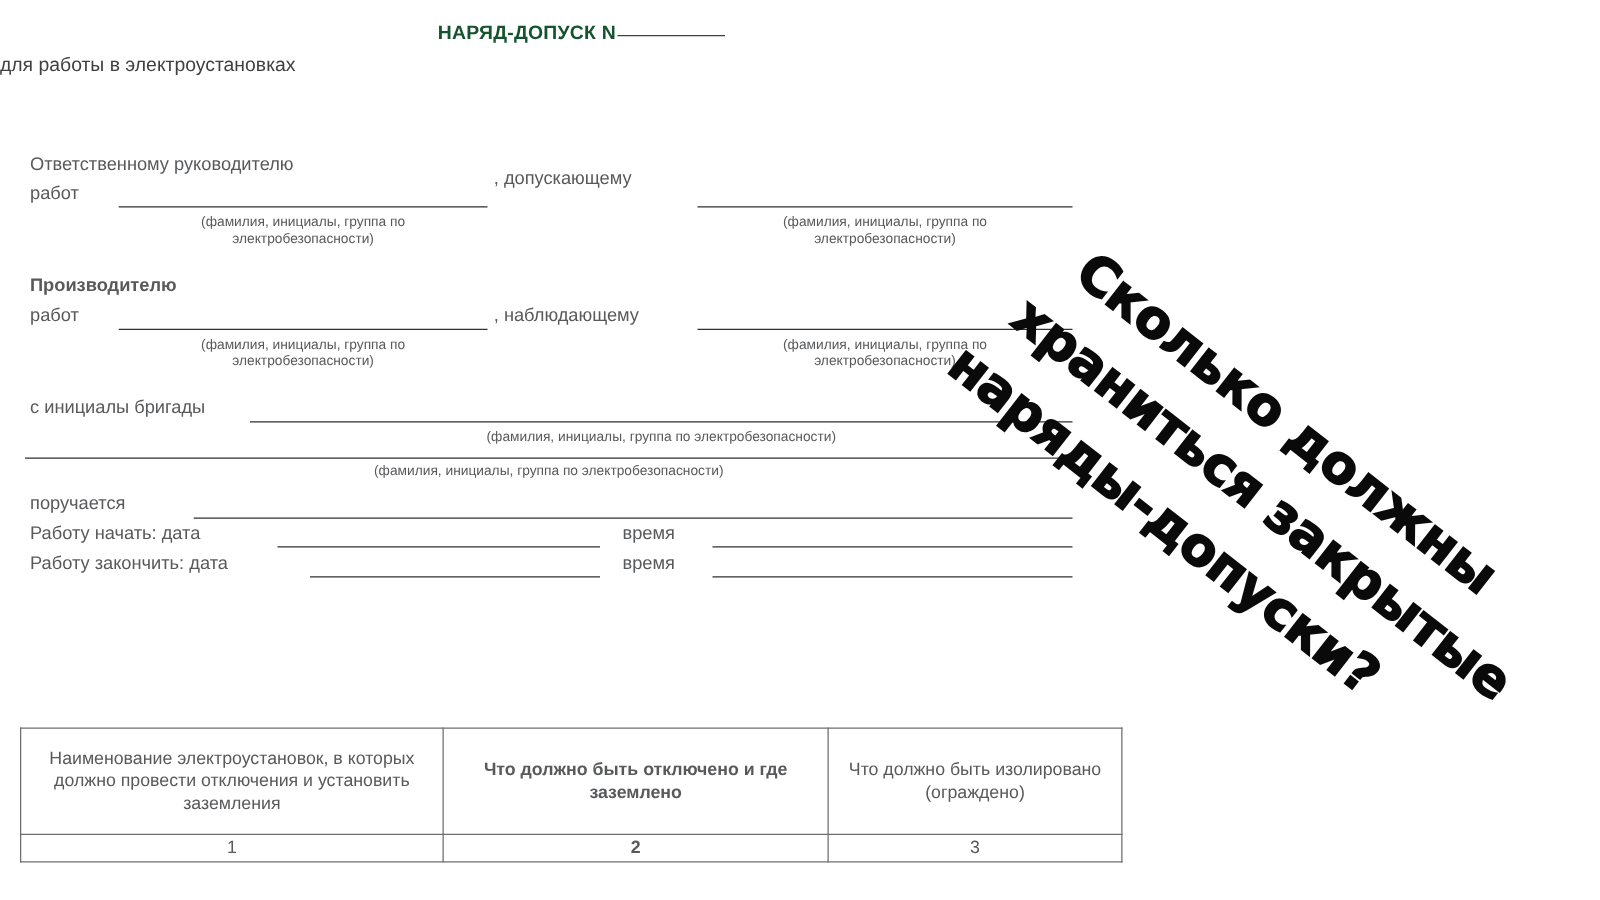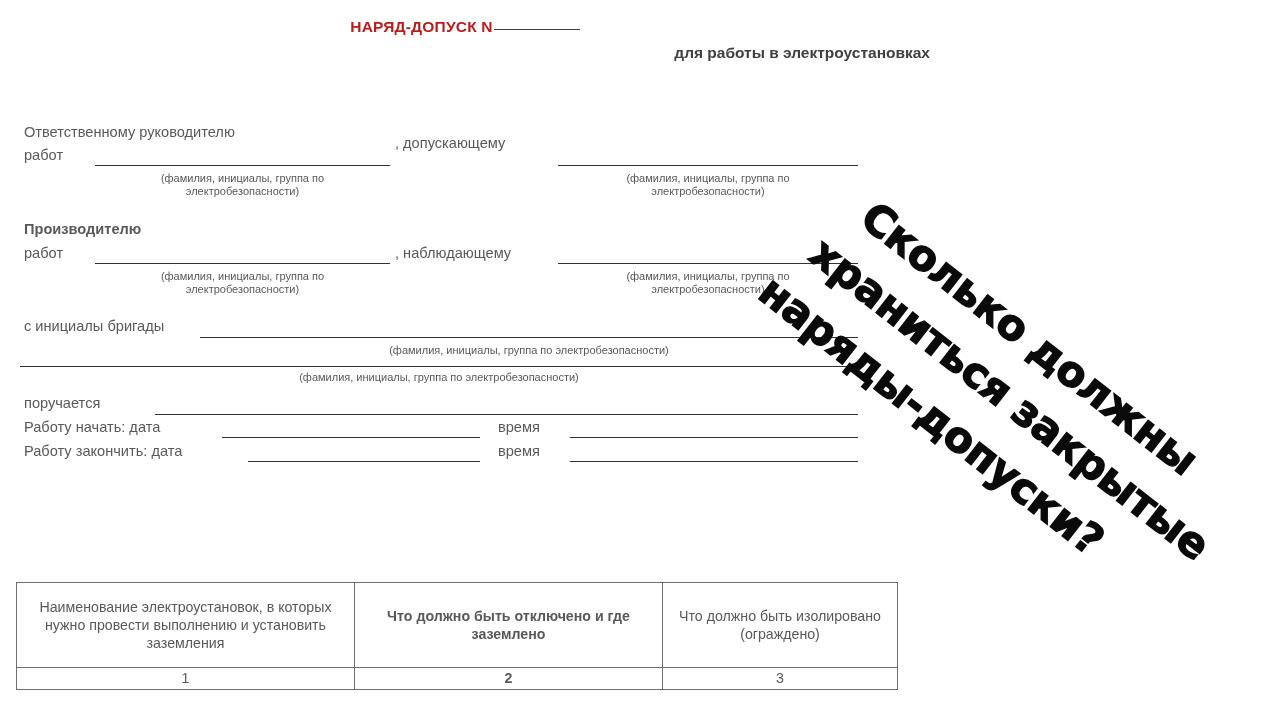--- a/index.html
+++ b/index.html
@@ -25,38 +25,38 @@
 
   
   .doc-title {
     position: absolute;
     left: 0;
     top: 18px;
     width: 930px;
     text-align: center;
     font-size: 15.5px;
     font-weight: bold;
-    color: #b91c1c;
+    color: #14532d;
     letter-spacing: .2px;
   }
   .doc-title .nbr-rule {
     display: inline-block;
     width: 86px;
     border-bottom: 1.6px solid #3f4042;
     vertical-align: 2px;
     margin-left: 1px;
   }
   .doc-subtitle {
     position: absolute;
     left: 0;
     top: 44px;
     width: 930px;
-    text-align: right;
+    text-align: left;
     font-size: 15.5px;
-    font-weight: bold;
+    font-weight: normal;
     color: #3f4042;
   }
 
   
   .lbl {
     position: absolute;
     font-size: 14.6px;
     color: #58595b;
     white-space: nowrap;
     line-height: 1.15;
@@ -190,21 +190,21 @@
 
   <div class="lbl" style="left:24px; top:443px;">Работу закончить: дата</div>
   <div class="rule" style="left:248px; top:461px; width:232px;"></div>
   <div class="lbl" style="left:498px; top:443px;">время</div>
   <div class="rule" style="left:570px; top:461px; width:288px;"></div>
 
 
   <table class="tbl">
     <tbody>
       <tr class="head">
-        <td class="col1">Наименование электроустановок, в которых нужно провести выполнению и установить заземления</td>
+        <td class="col1">Наименование электроустановок, в которых должно провести отключения и установить заземления</td>
         <td class="col2">Что должно быть отключено и где заземлено</td>
         <td class="col3">Что должно быть изолировано (ограждено)</td>
       </tr>
       <tr class="numrow">
         <td class="col1">1</td>
         <td class="col2">2</td>
         <td class="col3">3</td>
       </tr>
     </tbody>
   </table>

